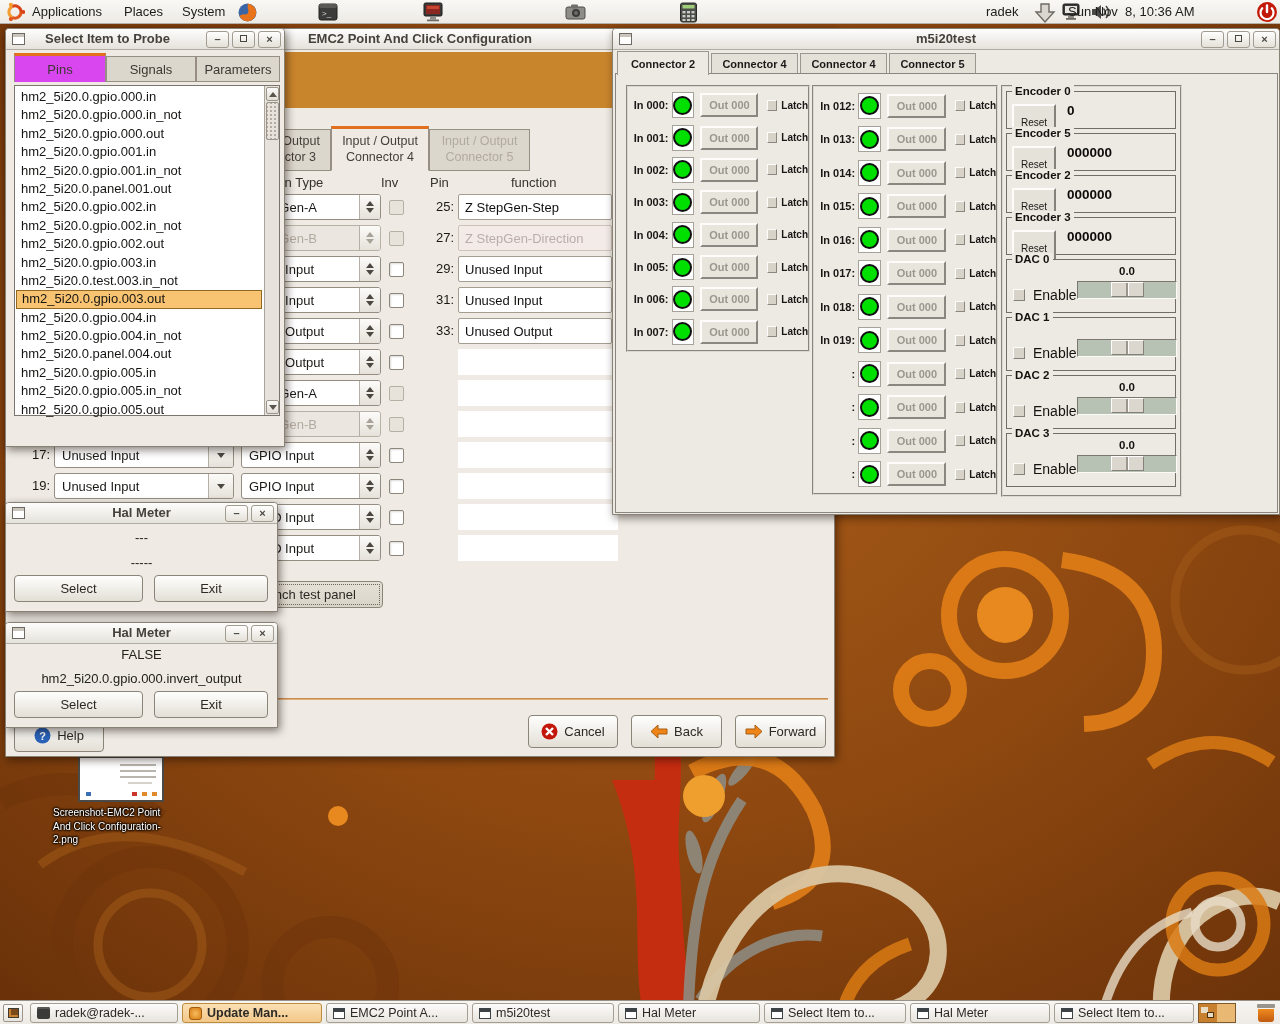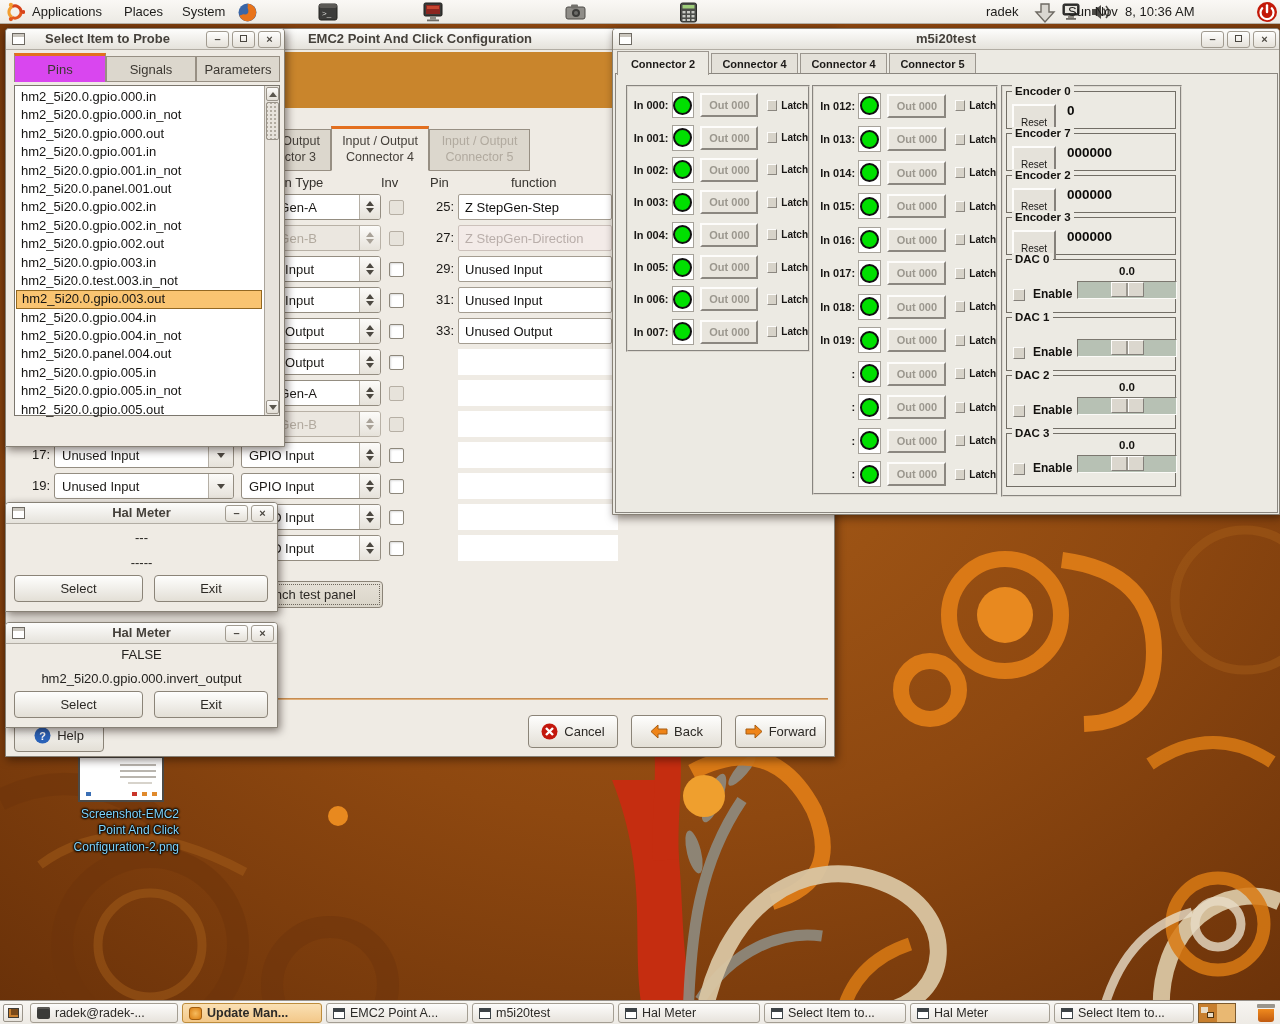--- a/index.html
+++ b/index.html
@@ -49,21 +49,21 @@
 .outbtn{margin-left:6px;width:66px;height:24px;font-weight:bold;font-size:11px;color:#9b978e;background:#e8e5dd;border-style:solid;border-width:2px;border-color:#fdfcfa #8b8780 #8b8780 #fdfcfa}
 .latchbox{margin-left:9px;width:11px;height:11px;background:#d7d3c9;border-style:solid;border-width:1.5px;border-color:#fdfcfa #8b8780 #8b8780 #fdfcfa}
 .latchlab{margin-left:4px;font-weight:bold;font-size:10px;color:#191715}
 .encsec,.dacsec{position:absolute;left:3px;width:170px;border:1px solid #726e66;background:#eceae3}
 .encsec{height:38px}.dacsec{height:54px}
 .seclab{position:absolute;top:-7px;left:5px;background:#eceae3;padding:0 3px;font-weight:bold;font-size:11.5px;color:#14120f;white-space:nowrap}
 .tkbtn{background:#e5e2da;border-style:solid;border-width:2px;border-color:#fdfcfa #84807a #84807a #fdfcfa;font-size:10px;color:#1c1a18}
 .reset{position:absolute;left:5px;top:12px;width:44px;height:37px}
 .encval{position:absolute;left:60px;top:11px;font-weight:bold;font-size:13.5px;color:#0c0b09}
 .tkcb{position:absolute;left:6px;top:29px;width:12px;height:12px;background:#d7d3c9;border-style:solid;border-width:1.5px;border-color:#fdfcfa #84807a #84807a #fdfcfa}
-.enlab{position:absolute;left:26px;top:27px;font-weight:bold;font-size:12px;color:#14120f}
+.enlab{position:absolute;left:26px;top:27px;font-weight:normal;font-size:14px;color:#14120f}
 .dacval{position:absolute;left:70px;top:5px;width:100px;text-align:center;font-weight:bold;font-size:11.5px;color:#14120f}
 .trough{position:absolute;left:70px;top:21px;width:100px;height:18px;background:#b7c1b4;border-style:solid;border-width:1.5px;border-color:#7b776f #fbfaf7 #fbfaf7 #7b776f}
 .handle{position:absolute;left:33px;top:0;width:33px;height:15px;background:#dbd7ce;border-style:solid;border-width:1.5px;border-color:#fdfcfa #84807a #84807a #fdfcfa}
 .handle:after{content:"";position:absolute;left:14px;top:0;bottom:0;width:2px;background:#9a968e;box-shadow:1px 0 0 #fdfcfa}
 
 .ptab{position:absolute;border:1px solid #978f83;background:#dcd7cd;font-size:13px;color:#3c3832;display:flex;align-items:center;justify-content:center}
 .ptab.active{background:#d946ef;border-top:3px solid #e36f1e;border-bottom:none;z-index:2}
 .listwrap{position:absolute;background:#fff;border:1px solid #7b766d}
 .li{height:18.4px;line-height:18.4px;padding-left:5px;font-size:13px;color:#161513;white-space:nowrap;overflow:hidden}
 .li.sel{background:#f9c471;border:1px solid #926822;line-height:16.4px}
@@ -74,21 +74,21 @@
 .toppanel{position:absolute;left:0;top:0;width:1280px;height:24px;background:linear-gradient(#faf8f5,#eceae4);border-bottom:1px solid #b5b0a7;z-index:9}
 .menu{position:absolute;top:0;height:24px;line-height:24px;font-size:13px;color:#1d1c1a;padding:0 4px}
 .pico{position:absolute;top:2px}
 .taskbar{position:absolute;left:0;top:1000px;width:1280px;height:36px;background:linear-gradient(#f7f5f1,#e9e5df);border-top:1px solid #97918a;z-index:9}
 .tbarbtn{position:absolute;top:2px;height:20px;background:linear-gradient(#fdfcfb,#e7e3dc);border:1px solid #a49e93;border-radius:3px;display:flex;align-items:center;padding:0 6px;gap:5px;font-size:12.5px;color:#2c2a27;overflow:hidden;white-space:nowrap}
 .tbarbtn.active{background:linear-gradient(#fae0b4,#f3c889);border-color:#bd8c3c;font-weight:bold}
 .ic-window{flex:none;width:12px;height:11px;border:1px solid #3c4246;background:#fff;box-shadow:inset 0 3px 0 #3c4246}
 .ic-term{flex:none;width:13px;height:12px;background:#3a3a38;border-radius:2px;box-shadow:inset 0 2px 0 #5b5955}
 .ic-update{flex:none;width:13px;height:13px;border-radius:3px;background:radial-gradient(#f6bb5e,#d97e12);border:1px solid #a25e10}
 
-.dicon-label{position:absolute;left:53px;top:806px;width:126px;text-align:right;font-size:12px;color:#7dd3fc;line-height:1.36;text-shadow:0 1px 2px #000,1px 0 2px #000,-1px 0 2px #000,0 -1px 2px #000;z-index:1}
+.dicon-label{position:absolute;left:53px;top:806px;width:126px;text-align:left;font-size:10px;color:#ffffff;line-height:1.36;text-shadow:0 1px 2px #000,1px 0 2px #000,-1px 0 2px #000,0 -1px 2px #000;z-index:1}
 .dthumb{position:absolute;left:78px;top:756px;width:86px;height:46px;background:#fff;border:2px solid #4c4a46;z-index:1}
 .dline{position:absolute;height:2px;background:#b9b5ae}
 .ddot{position:absolute;width:5px;height:4px}
 
 .hmtext{position:absolute;left:0;right:0;text-align:center;font-size:13px;color:#23211e}
 </style>
 </head>
 <body>
 
 <svg class="wallpaper" width="1280" height="1024" viewBox="0 0 1280 1024">
@@ -538,21 +538,21 @@
       </div>
   </div>
 
   <div style="position:absolute;left:388px;top:56px;width:181px;height:412px;border:2px groove #dcd8d0">
     <div class="encsec" style="top:4px">
       <span class="seclab">Encoder 0</span>
       <button class="tkbtn reset">Reset</button>
       <span class="encval">0</span>
     </div>
     <div class="encsec" style="top:46px">
-      <span class="seclab">Encoder 7</span>
+      <span class="seclab">Encoder 5</span>
       <button class="tkbtn reset">Reset</button>
       <span class="encval">000000</span>
     </div>
     <div class="encsec" style="top:88px">
       <span class="seclab">Encoder 2</span>
       <button class="tkbtn reset">Reset</button>
       <span class="encval">000000</span>
     </div>
     <div class="encsec" style="top:130px">
       <span class="seclab">Encoder 3</span>

